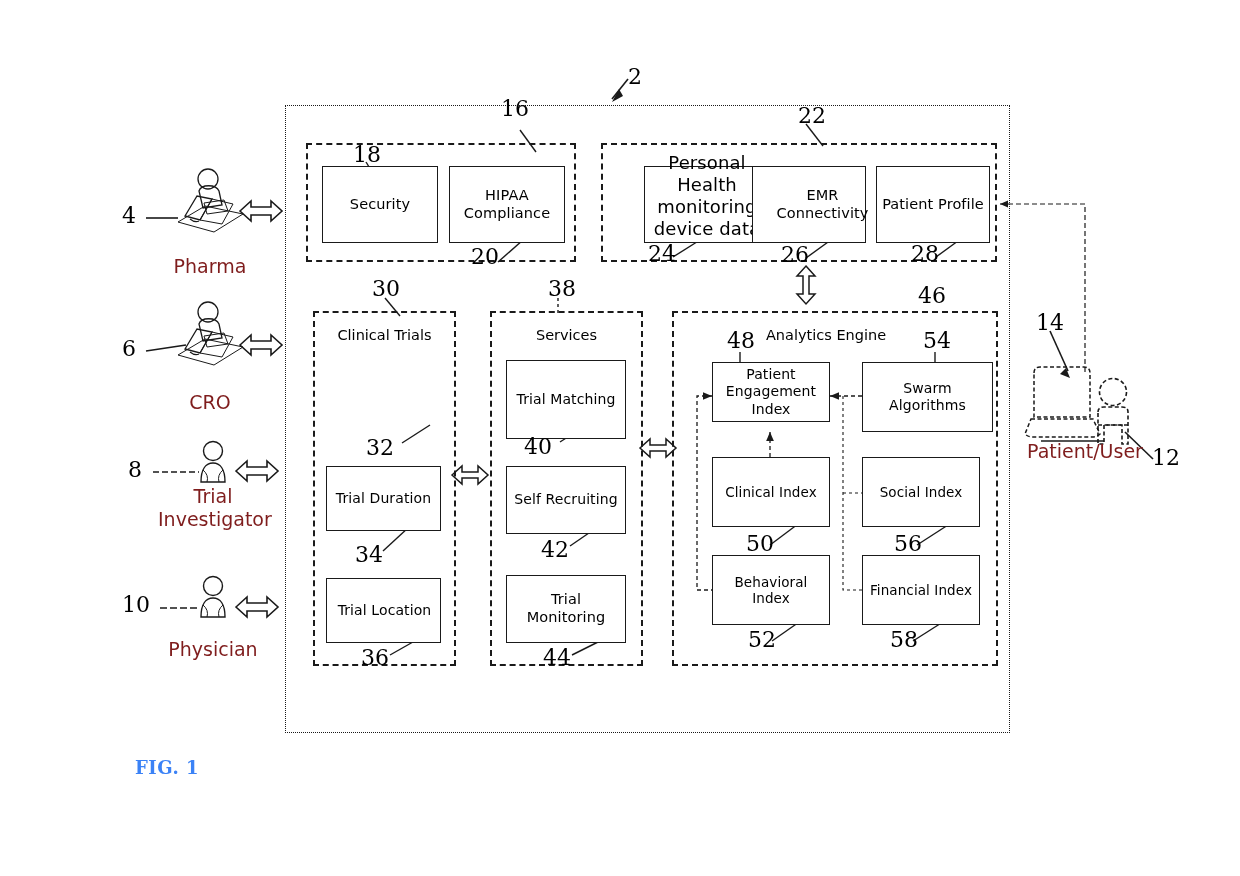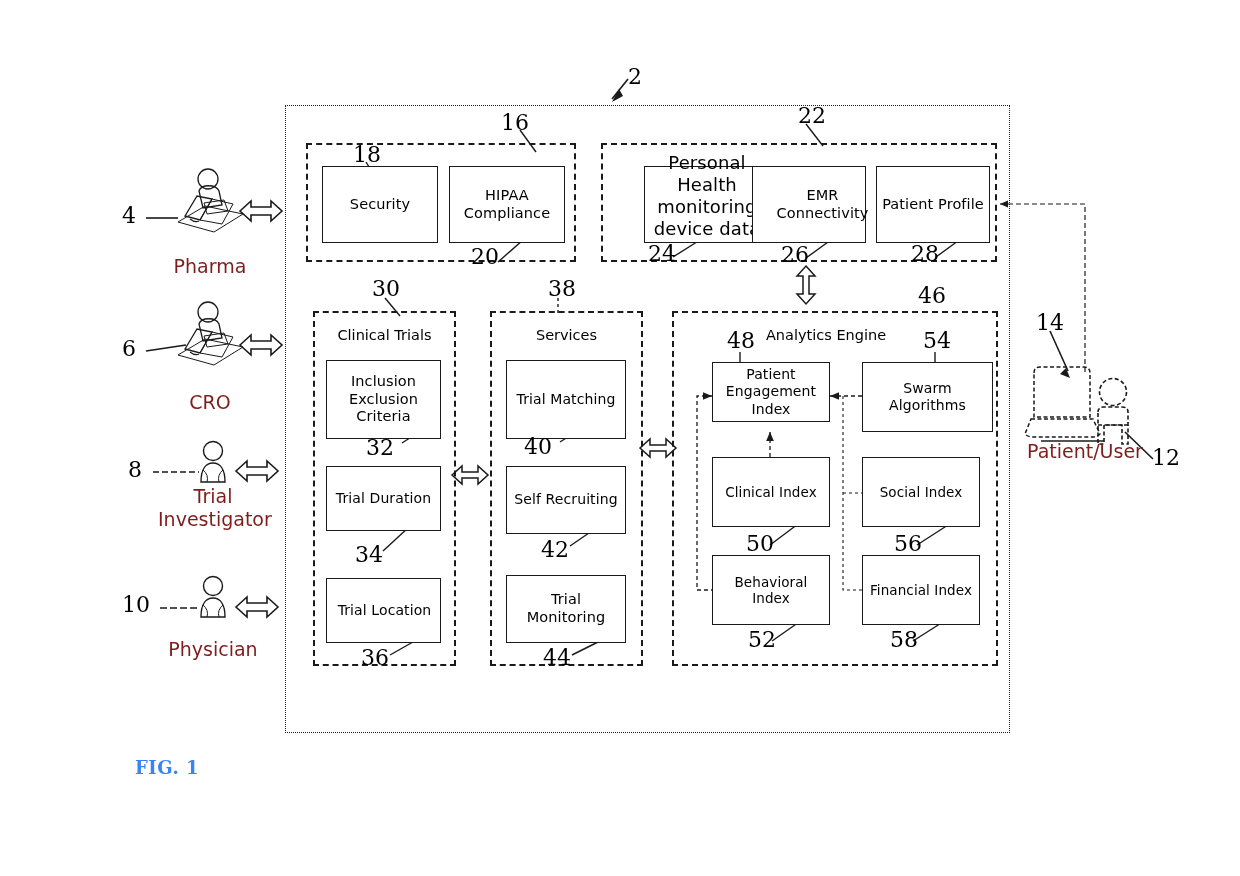--- a/index.html
+++ b/index.html
@@ -248,21 +248,21 @@
 
       <path d="M913,641 L946,620"></path>
     </g>
   </svg>
 
   <div class="abs outer-box" style="left:285px; top:105px; width:725px; height:628px;"></div>
 
   <div class="abs ref" style="left:628px; top:66px;">2</div>
 
   <div class="abs group-box" style="left:306px; top:143px; width:270px; height:119px;"></div>
-  <div class="abs ref" style="left:501px; top:112px;">16</div>
+  <div class="abs ref" style="left:501px; top:98px;">16</div>
 
   <div class="abs comp-box" style="left:322px; top:166px; width:116px; height:77px;">
     <span>Security</span>
   </div>
   <div class="abs ref" style="left:353px; top:144px;">18</div>
 
   <div class="abs comp-box" style="left:449px; top:166px; width:116px; height:77px; white-space:pre-line;">
     <span style="white-space:pre-line;">HIPAA
 Compliance</span>
   </div>
@@ -286,25 +286,20 @@
 
   <div class="abs comp-box" style="left:876px; top:166px; width:114px; height:77px;">
     <span>Patient Profile</span>
   </div>
   <div class="abs ref" style="left:911px; top:243px;">28</div>
 
   <div class="abs group-box" style="left:313px; top:311px; width:143px; height:355px;"></div>
   <div class="abs ref" style="left:372px; top:278px;">30</div>
   <div class="abs group-title" style="left:313px; top:327px; width:143px;">Clinical Trials</div>
 
-  <div class="abs comp-box" style="left:326px; top:360px; width:115px; height:79px; white-space:pre-line;">
-    <span style="white-space:pre-line;">Inclusion
-Exclusion
-Criteria</span>
-  </div>
   <div class="abs ref" style="left:366px; top:437px;">32</div>
 
   <div class="abs comp-box" style="left:326px; top:466px; width:115px; height:65px; font-size:14px;">
     <span>Trial Duration</span>
   </div>
   <div class="abs ref" style="left:355px; top:544px;">34</div>
 
   <div class="abs comp-box" style="left:326px; top:578px; width:115px; height:65px; font-size:14px;padding-left:6px;">
     <span>Trial Location</span>
   </div>

